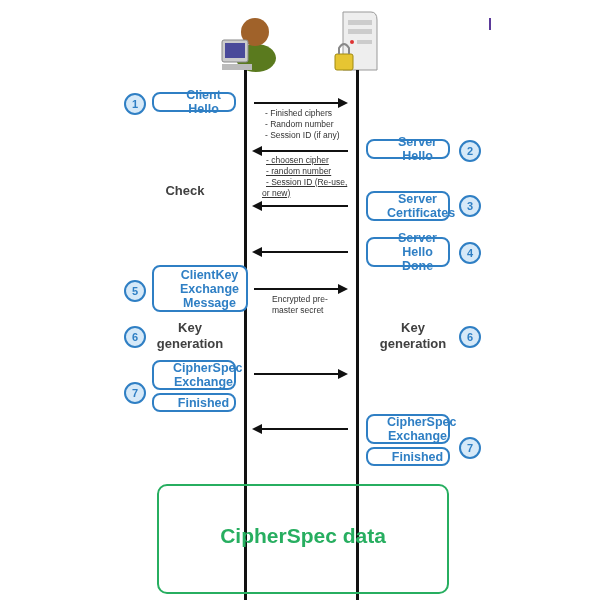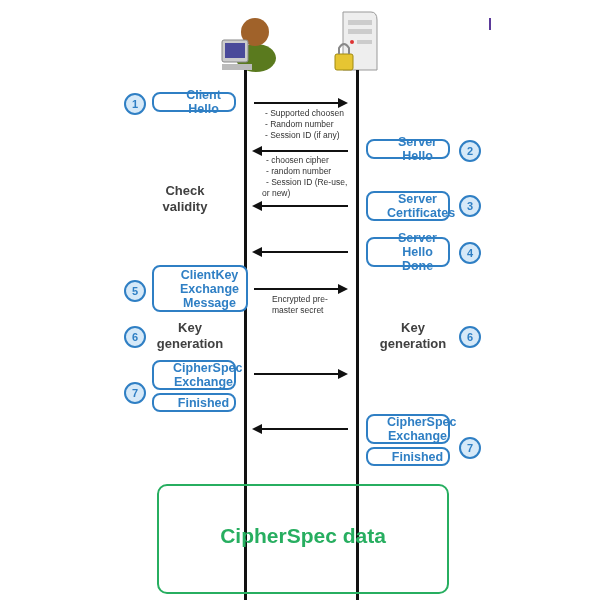--- a/index.html
+++ b/index.html
@@ -44,40 +44,39 @@
 
 <div class="lifeline" style="left:244px;"></div>
 <div class="lifeline" style="left:356px;"></div>
 
 <div class="num" style="left:124px;top:93px;">1</div>
 <div class="pill" style="left:152px;top:92px;width:84px;height:20px;">
     <span>Client Hello</span>
   </div>
 <div class="arrow r" style="left:254px;top:102px;width:92px;"></div>
 <div class="note" style="left:265px;top:108px;">
-  <div>- Supported choosen</div>
+  <div>- Finished ciphers</div>
   <div>- Random number</div>
   <div>- Session ID (if any)</div>
 </div>
 
 <div class="pill" style="left:366px;top:139px;width:84px;height:20px;">
     <span>Server Hello</span>
   </div>
 <div class="num" style="left:459px;top:140px;">2</div>
 <div class="arrow l" style="left:254px;top:150px;width:94px;"></div>
-<div class="note" style="left:266px;top:155px;">
+<div class="note" style="left:266px;top:155px;text-decoration:underline;">
   <div>- choosen cipher</div>
   <div>- random number</div>
   <div>- Session ID (Re-use,</div>
   <div style="margin-left:-4px">or new)</div>
 </div>
 
 <div class="gray" style="left:140px;top:183px;width:90px;">
   <div>Check</div>
-  <div>validity</div>
 </div>
 
 <div class="pill" style="left:366px;top:191px;width:84px;height:30px;">
   <span>Server</span>
   <span>Certificates</span>
 </div>
 <div class="num" style="left:459px;top:195px;">3</div>
 <div class="arrow l" style="left:254px;top:205px;width:94px;"></div>
 
 <div class="pill" style="left:366px;top:237px;width:84px;height:30px;">

